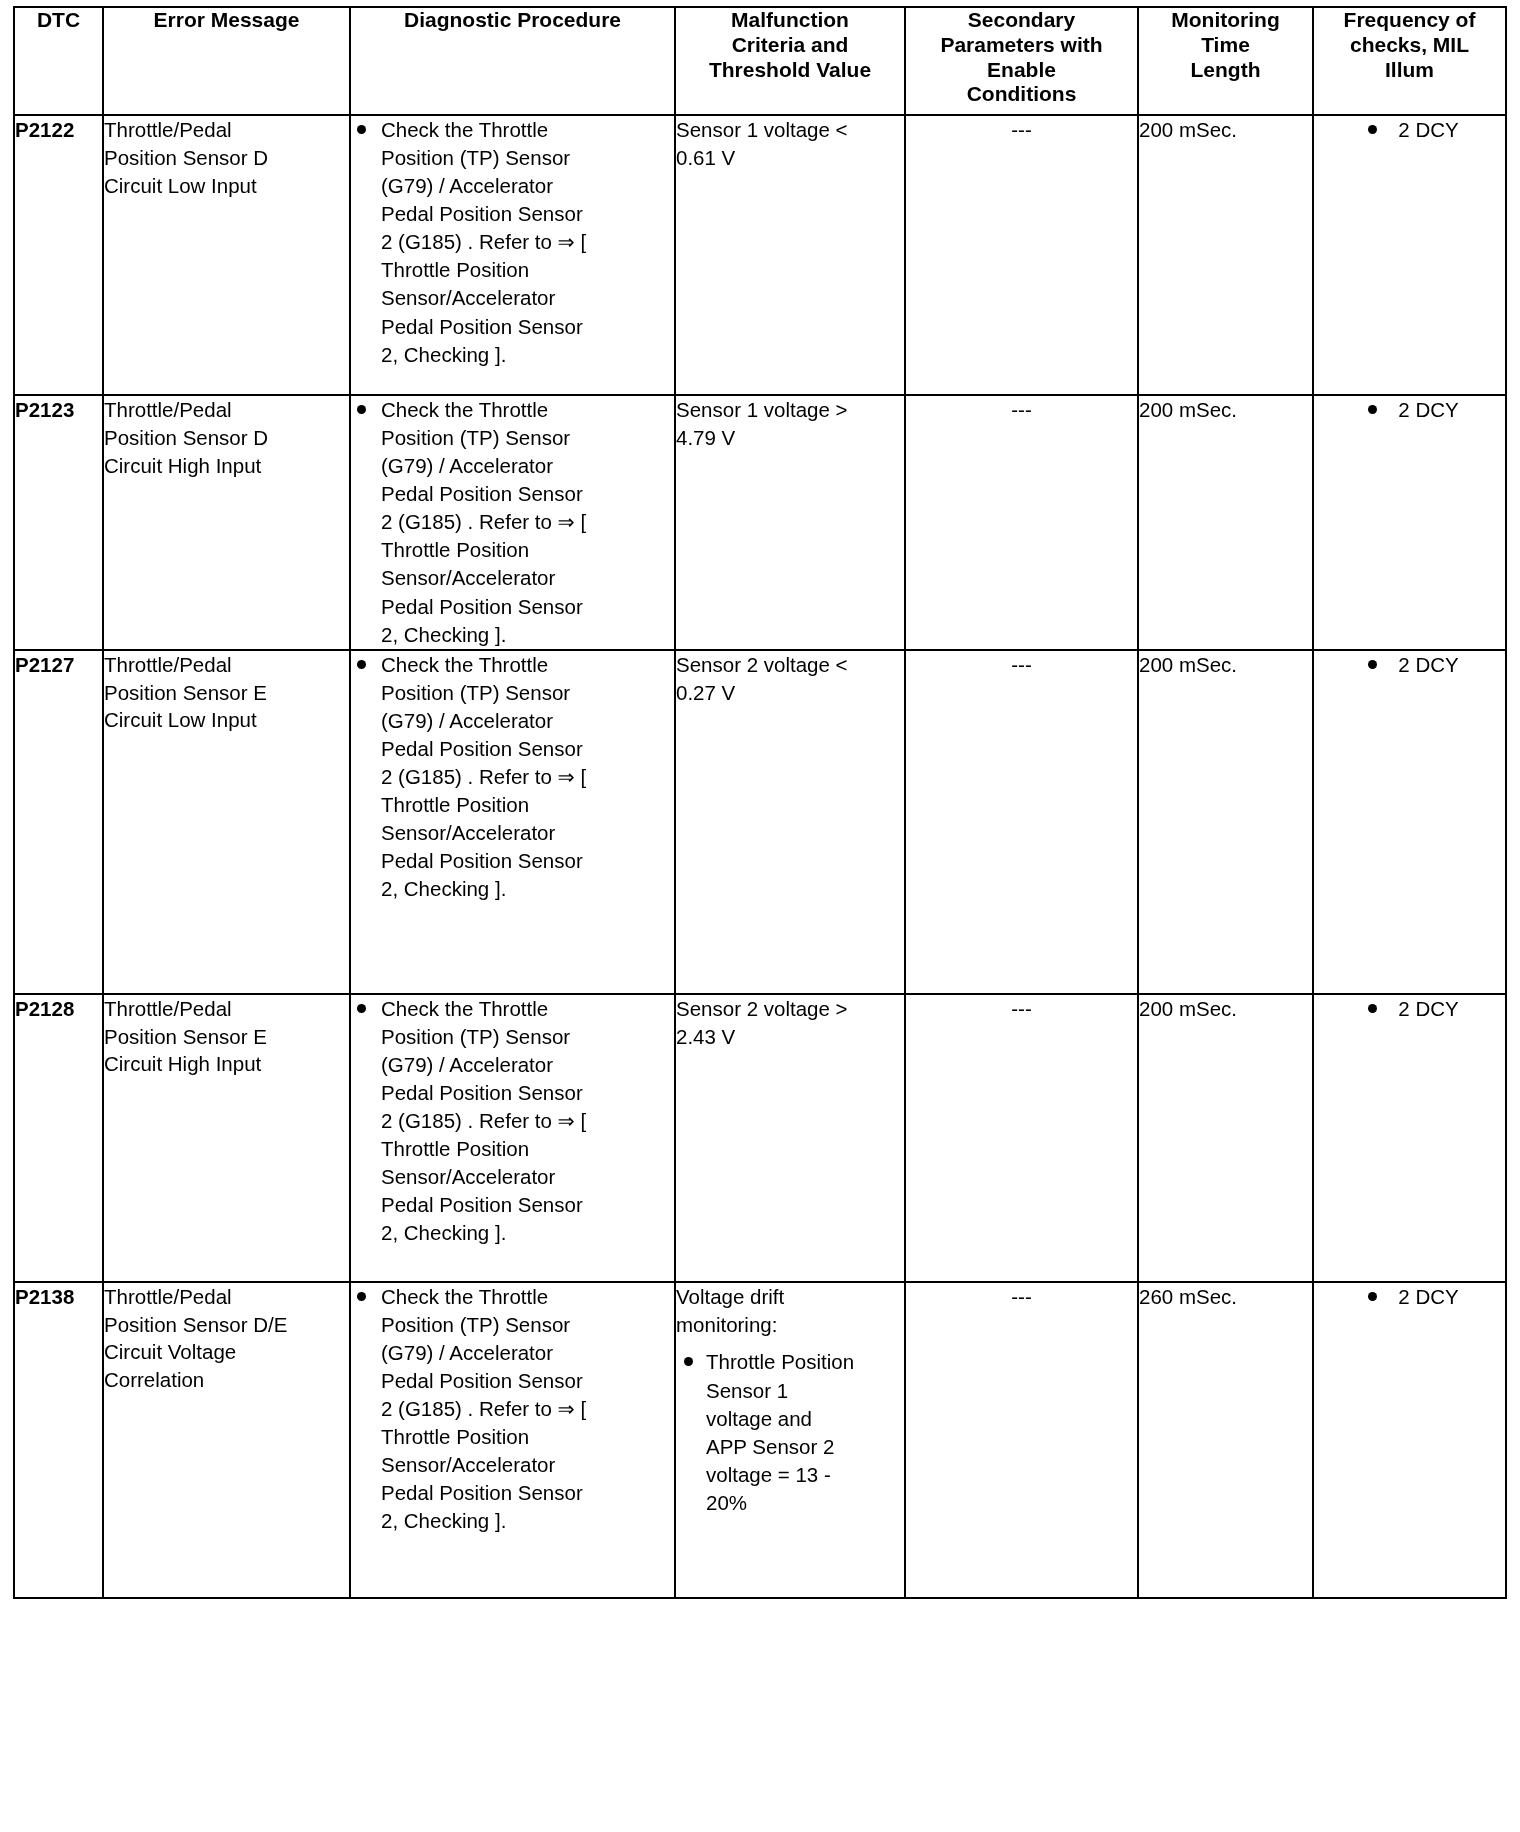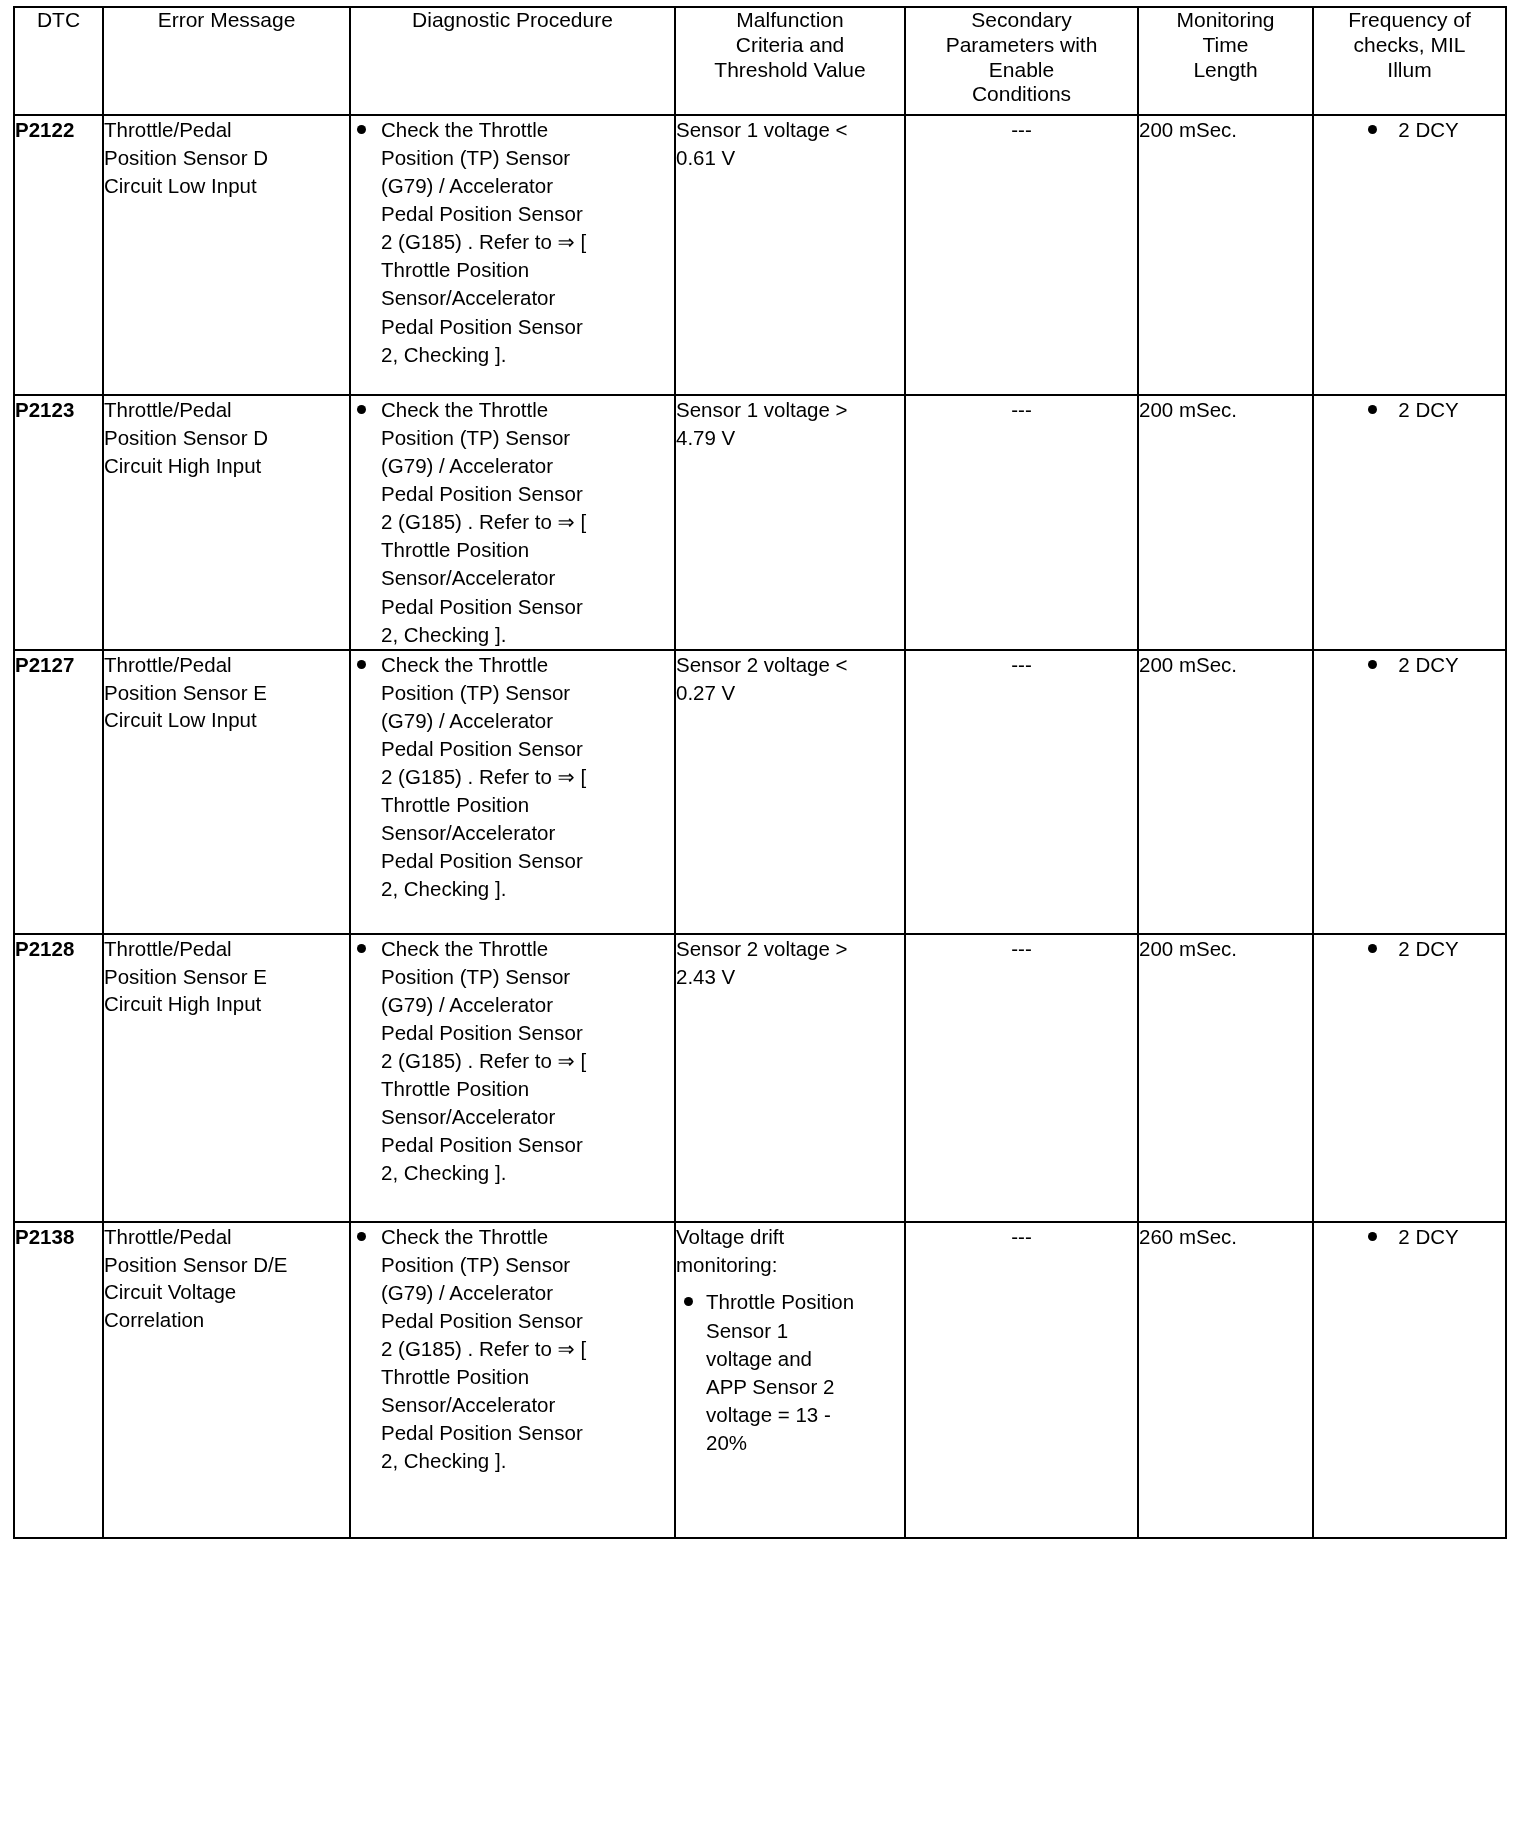--- a/index.html
+++ b/index.html
@@ -24,21 +24,21 @@
     margin: 0 auto;
   }
   table.dtc-table th,
   table.dtc-table td {
     border: 2.5px solid #000000;
     vertical-align: top;
     padding: 0;
   }
   thead th {
     text-align: center;
-    font-weight: normal;
+    font-weight: bold;
     font-size: 21px;
     line-height: 1.18;
     padding: 10px 4px 12px 4px;
     vertical-align: middle;
     height: 108px;
     box-sizing: border-box;
   }
   
   col.c-dtc      { width: 89px; }
   col.c-msg      { width: 247px; }
@@ -230,21 +230,21 @@
           <span class="crit-text">Sensor 1 voltage &gt;
 4.79 V</span>
         </td>
         <td class="cell center">---</td>
         <td class="cell mon-cell">200 mSec.</td>
         <td class="cell freq-cell">
           <span class="freq-wrap">2 DCY</span>
         </td>
       </tr>
 
-      <tr style="height:284px;">
+      <tr style="height:344px;">
         <td class="cell dtc-code">P2127</td>
         <td class="cell">
           <span class="msg-text">Throttle/Pedal
 Position Sensor E
 Circuit Low Input</span>
         </td>
         <td class="cell top">
           <ul class="bullets">
             <li>Check the Throttle
 Position (TP) Sensor

